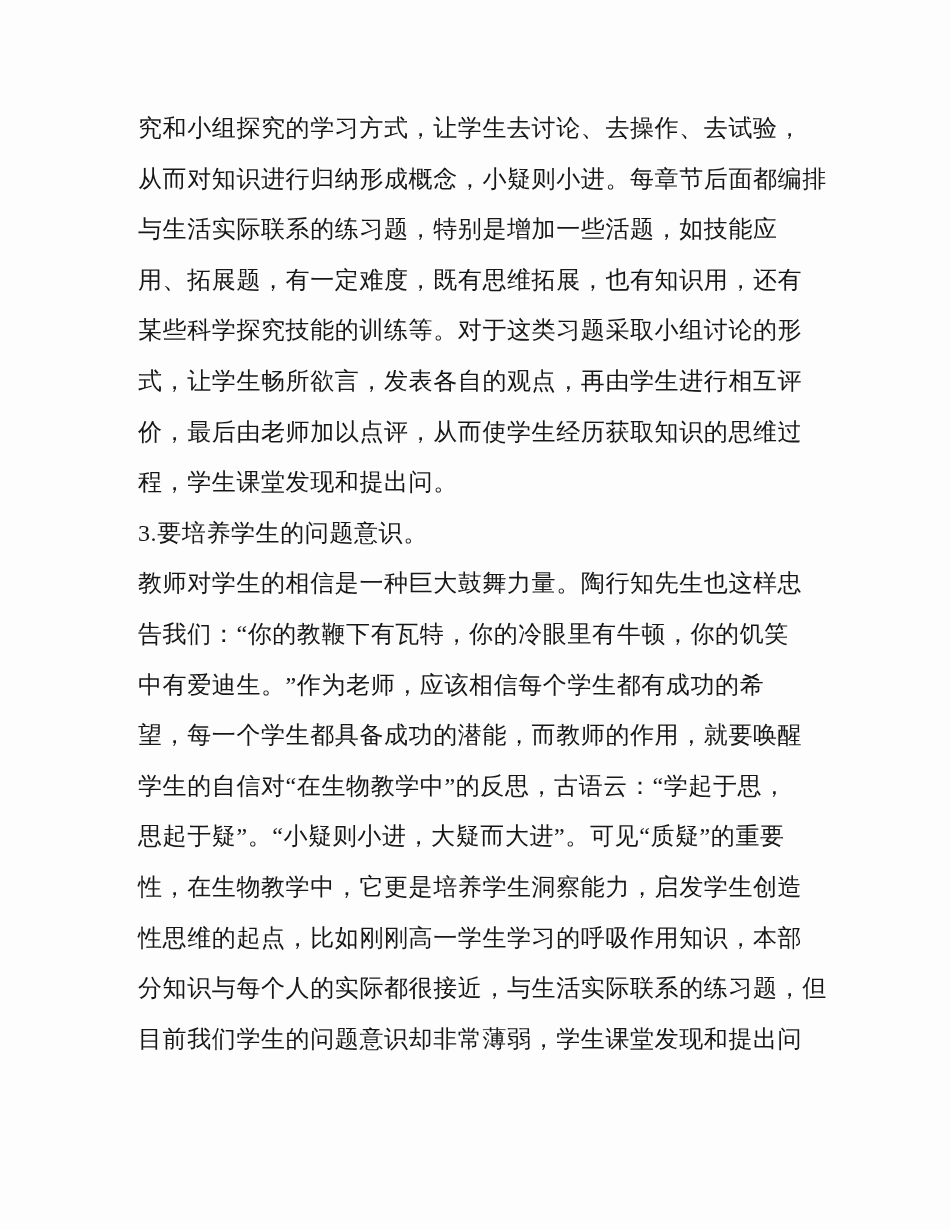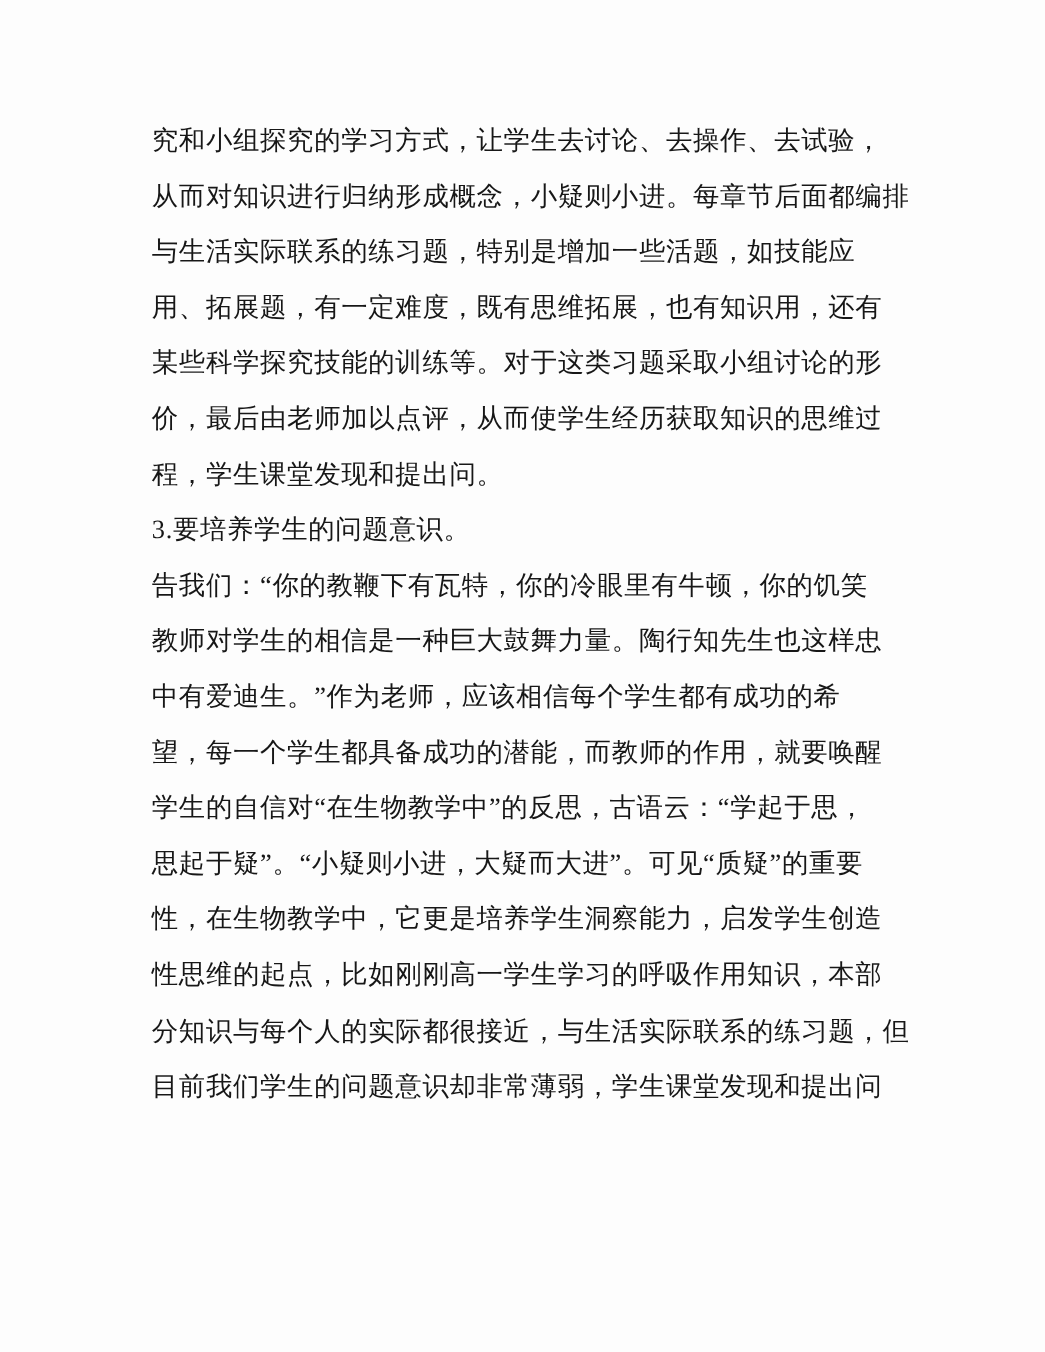--- a/index.html
+++ b/index.html
@@ -34,25 +34,26 @@
 </head>
 <body>
 
 <div class="page">
   <div class="text-block">
     <div class="text-line">究和小组探究的学习方式，让学生去讨论、去操作、去试验，</div>
     <div class="text-line">从而对知识进行归纳形成概念，小疑则小进。每章节后面都编排</div>
     <div class="text-line">与生活实际联系的练习题，特别是增加一些活题，如技能应</div>
     <div class="text-line">用、拓展题，有一定难度，既有思维拓展，也有知识用，还有</div>
     <div class="text-line">某些科学探究技能的训练等。对于这类习题采取小组讨论的形</div>
+    <div class="text-line">式，让学生畅所欲言，发表各自的观点，再由学生进行相互评</div>
     <div class="text-line">价，最后由老师加以点评，从而使学生经历获取知识的思维过</div>
     <div class="text-line">程，学生课堂发现和提出问。</div>
     <div class="text-line">3.要培养学生的问题意识。</div>
+    <div class="text-line">教师对学生的相信是一种巨大鼓舞力量。陶行知先生也这样忠</div>
     <div class="text-line">告我们：“你的教鞭下有瓦特，你的冷眼里有牛顿，你的饥笑</div>
-    <div class="text-line">教师对学生的相信是一种巨大鼓舞力量。陶行知先生也这样忠</div>
     <div class="text-line">中有爱迪生。”作为老师，应该相信每个学生都有成功的希</div>
     <div class="text-line">望，每一个学生都具备成功的潜能，而教师的作用，就要唤醒</div>
     <div class="text-line">学生的自信对“在生物教学中”的反思，古语云：“学起于思，</div>
     <div class="text-line">思起于疑”。“小疑则小进，大疑而大进”。可见“质疑”的重要</div>
     <div class="text-line">性，在生物教学中，它更是培养学生洞察能力，启发学生创造</div>
     <div class="text-line">性思维的起点，比如刚刚高一学生学习的呼吸作用知识，本部</div>
     <div class="text-line">分知识与每个人的实际都很接近，与生活实际联系的练习题，但</div>
     <div class="text-line">目前我们学生的问题意识却非常薄弱，学生课堂发现和提出问</div>
   </div>
 </div>

